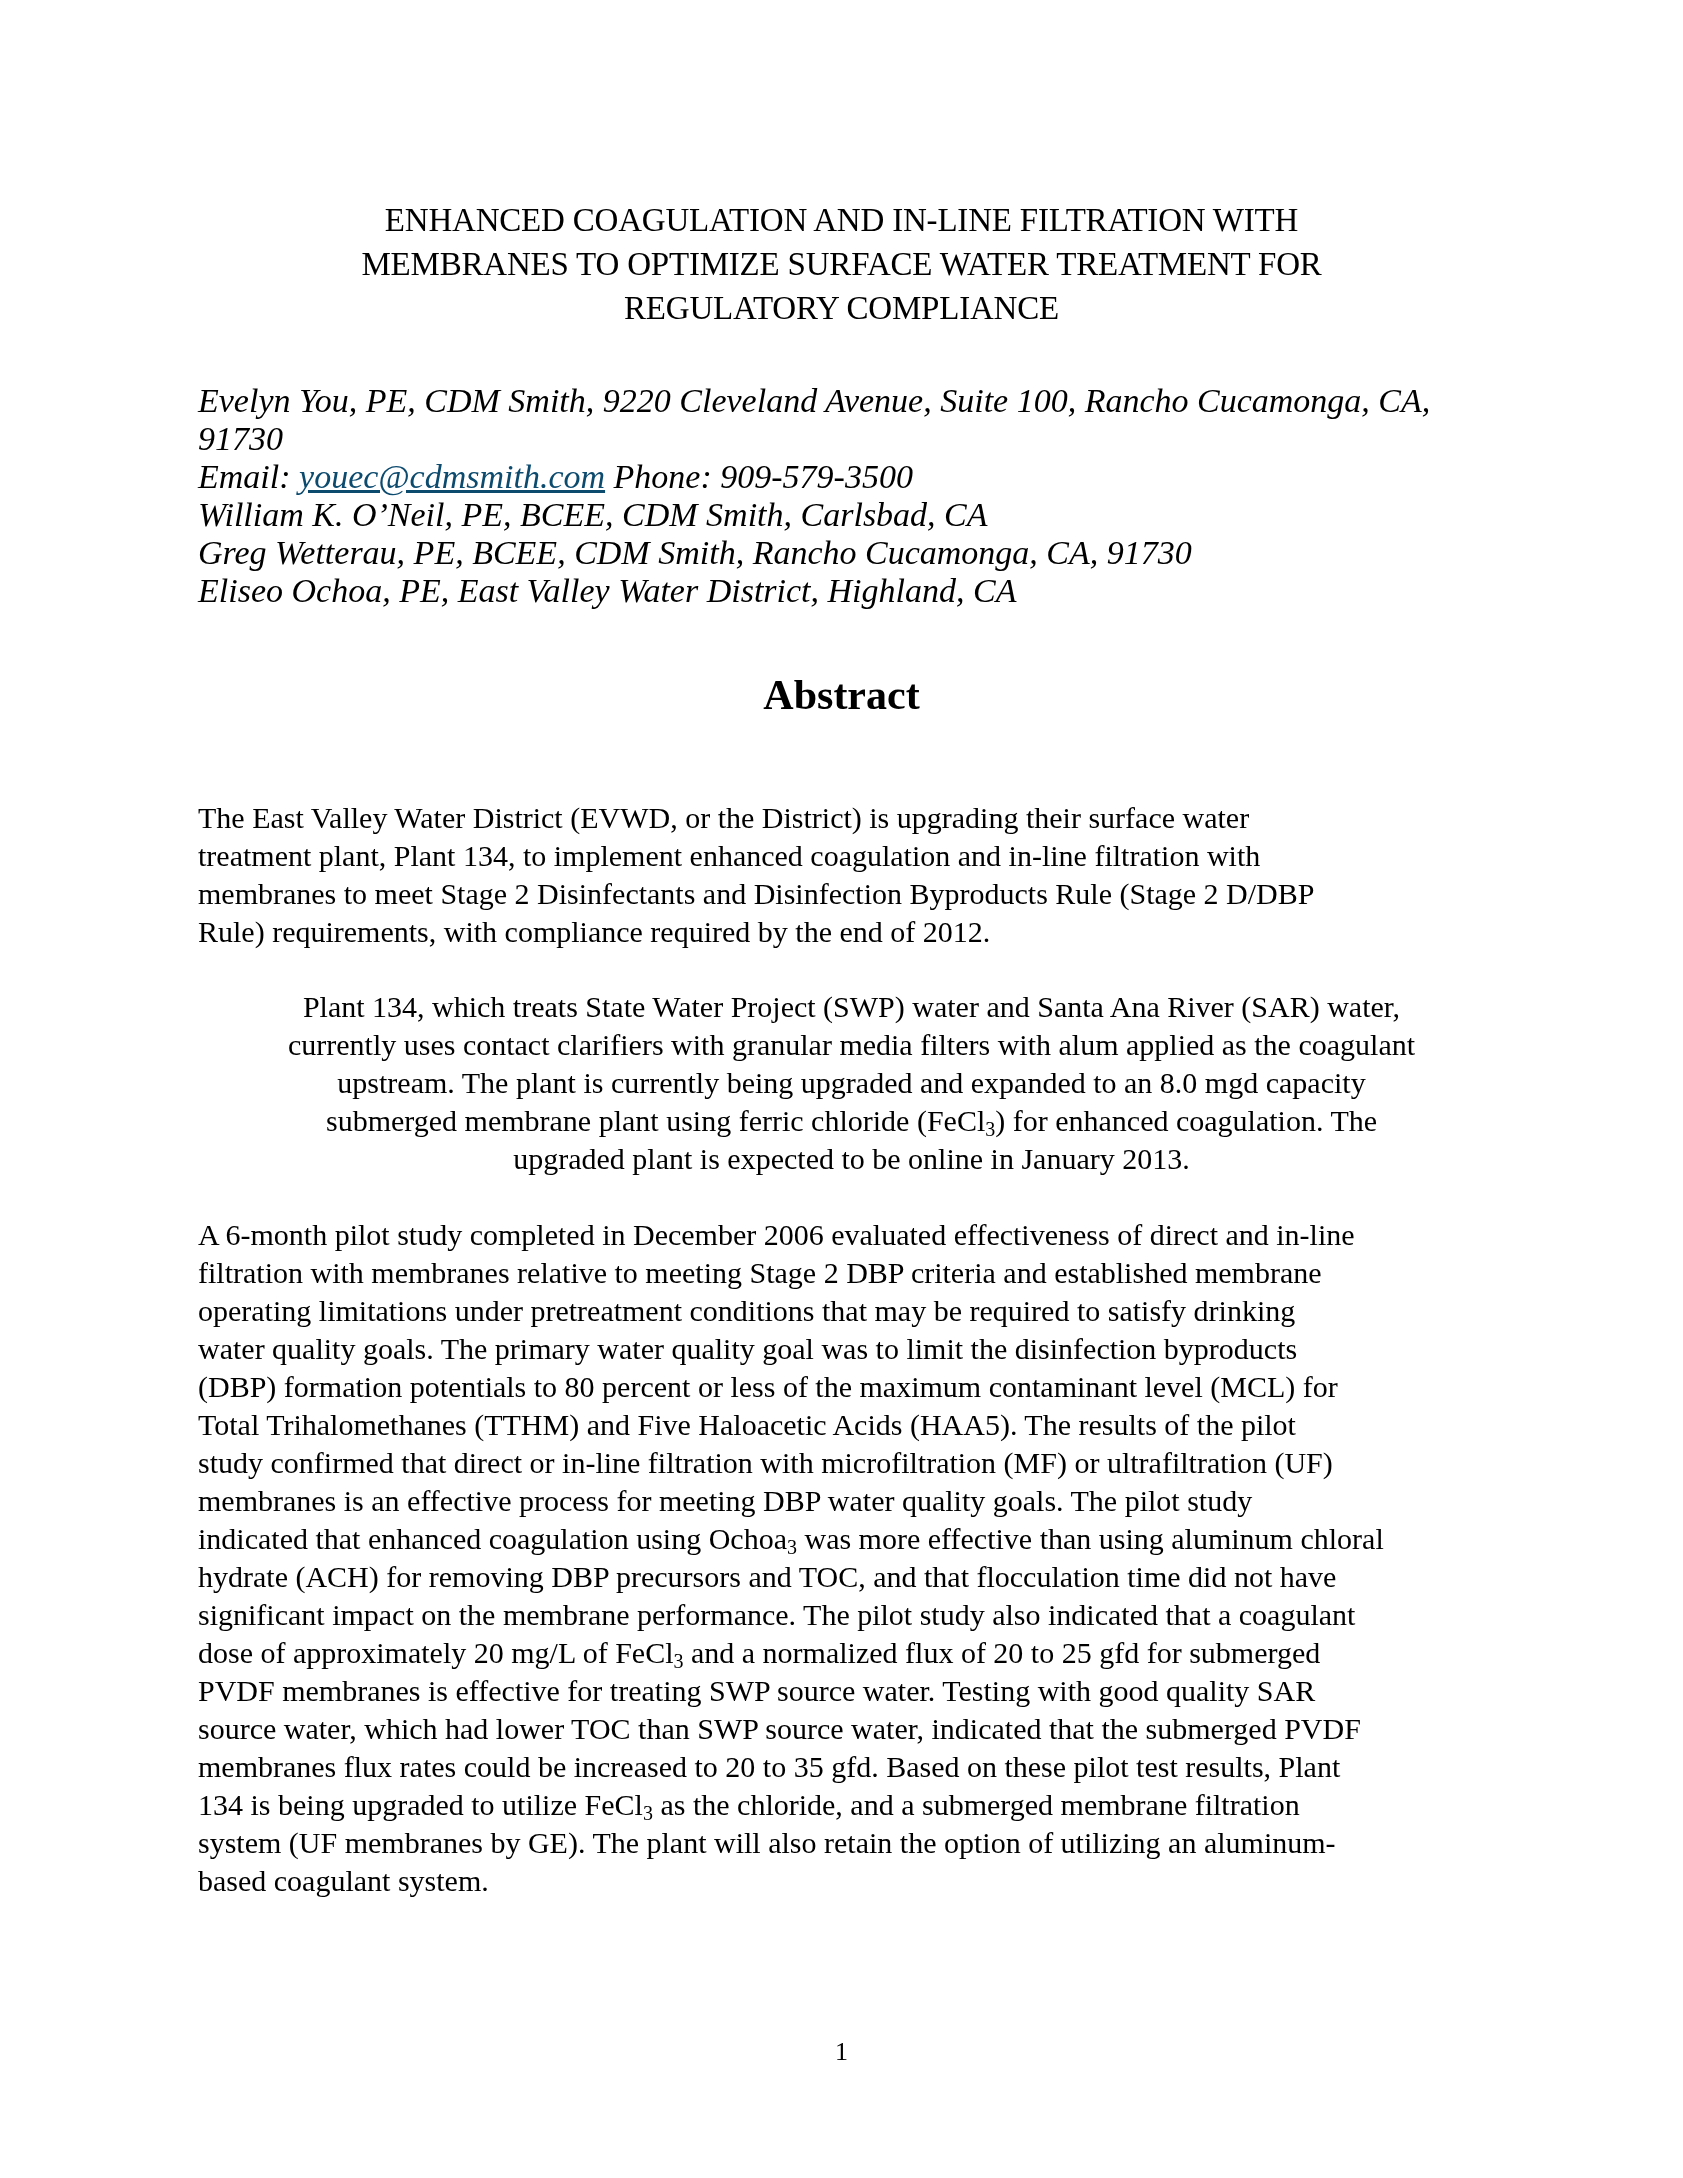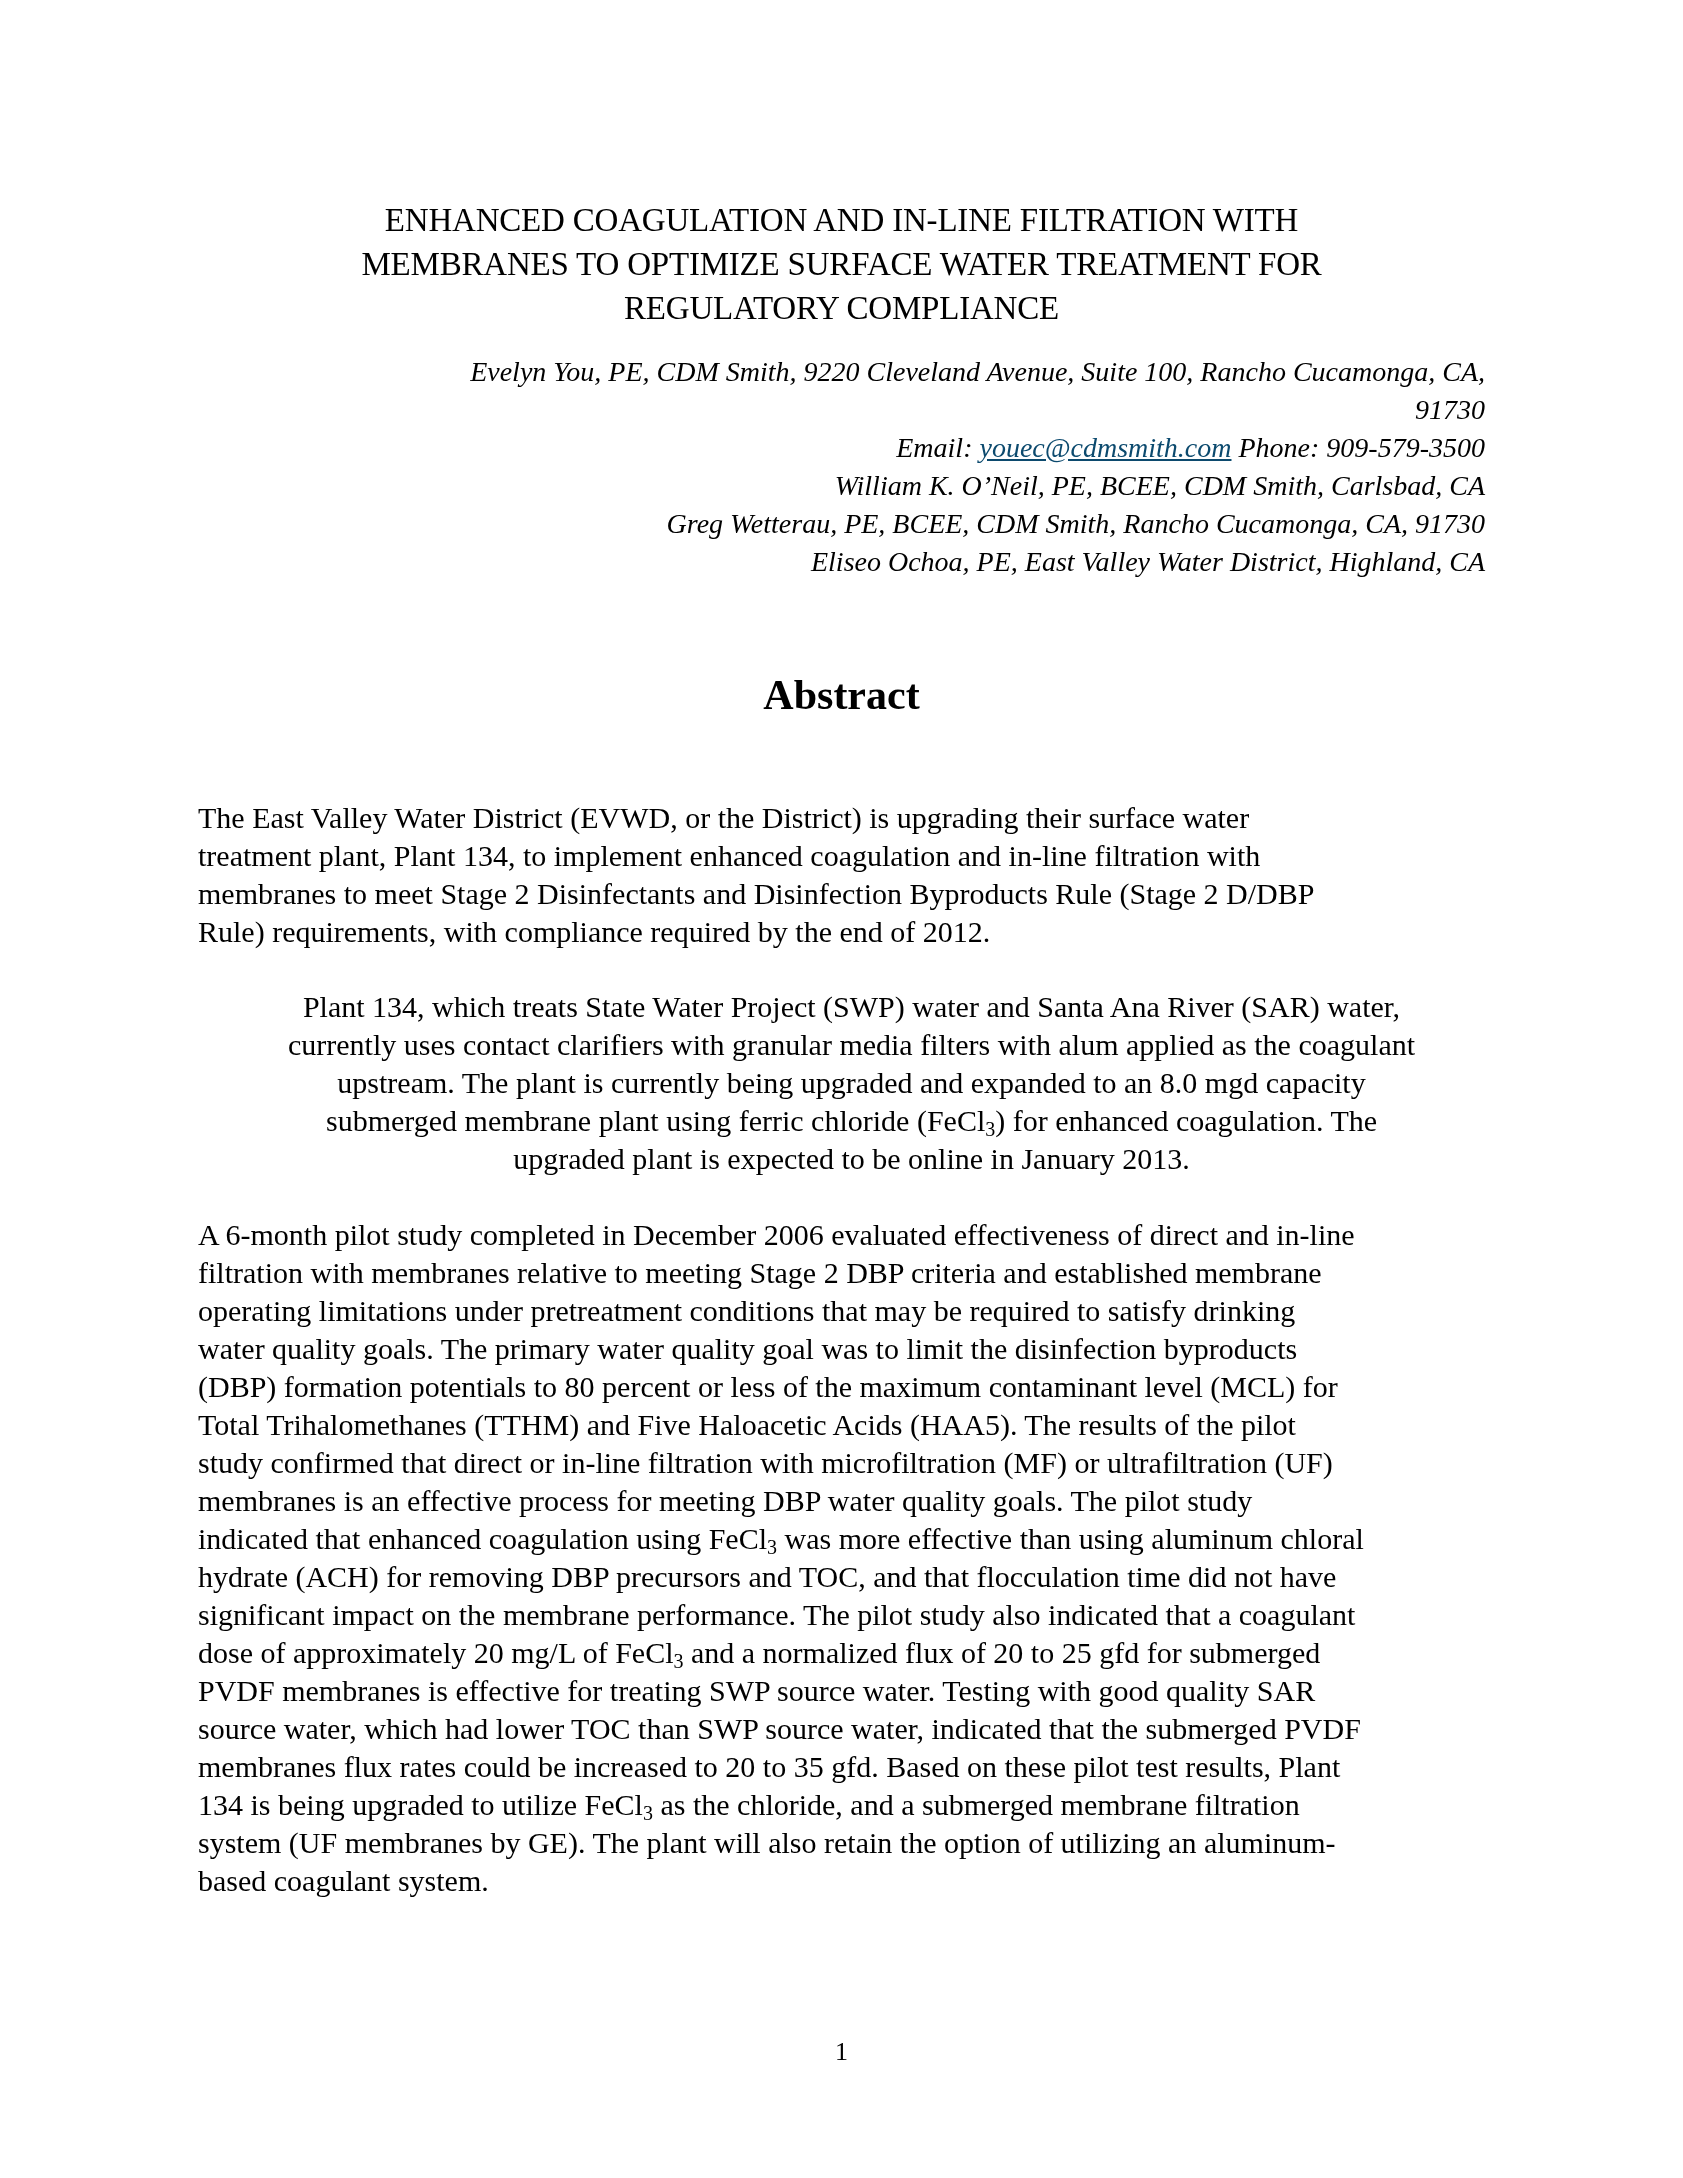--- a/index.html
+++ b/index.html
@@ -30,25 +30,25 @@
       font-size: 33px;
       line-height: 44px;
       font-weight: normal;
       margin: 0;
       letter-spacing: -0.2px;
     }
     .title span { display: block; }
     .authors {
       position: absolute;
       left: 198px;
-      top: 353px;
+      top: 382px;
       width: 1287px;
-      text-align: right;
+      text-align: left;
       font-style: italic;
-      font-size: 28px;
+      font-size: 34px;
       line-height: 38px;
     }
     .authors div { white-space: nowrap; }
     .email-link {
       color: #0c4a6e;
       text-decoration: underline;
     }
     .abstract-heading {
       position: absolute;
       left: 198px;
@@ -121,21 +121,21 @@
 
   <div class="body-text" id="p3">
     <span class="line">A 6-month pilot study completed in December 2006 evaluated effectiveness of direct and in-line</span>
     <span class="line">filtration with membranes relative to meeting Stage 2 DBP criteria and established membrane</span>
     <span class="line">operating limitations under pretreatment conditions that may be required to satisfy drinking</span>
     <span class="line">water quality goals.  The primary water quality goal was to limit the disinfection byproducts</span>
     <span class="line">(DBP) formation potentials to 80 percent or less of the maximum contaminant level (MCL) for</span>
     <span class="line">Total Trihalomethanes (TTHM) and Five Haloacetic Acids (HAA5).  The results of the pilot</span>
     <span class="line">study confirmed that direct or in-line filtration with microfiltration (MF) or ultrafiltration (UF)</span>
     <span class="line">membranes is an effective process for meeting DBP water quality goals.  The pilot study</span>
-    <span class="line"><span>indicated that enhanced coagulation using FeCl</span><sub>3</sub><span> was more effective than using aluminum chloral</span></span>
+    <span class="line"><span>indicated that enhanced coagulation using Ochoa</span><sub>3</sub><span> was more effective than using aluminum chloral</span></span>
     <span class="line">hydrate (ACH) for removing DBP precursors and TOC, and that flocculation time did not have</span>
     <span class="line">significant impact on the membrane performance.  The pilot study also indicated that a coagulant</span>
     <span class="line"><span>dose of approximately 20 mg/L of FeCl</span><sub>3</sub><span> and a normalized flux of 20 to 25 gfd for submerged</span></span>
     <span class="line">PVDF membranes is effective for treating SWP source water.  Testing with good quality SAR</span>
     <span class="line">source water, which had lower TOC than SWP source water, indicated that the submerged PVDF</span>
     <span class="line">membranes flux rates could be increased to 20 to 35 gfd.  Based on these pilot test results, Plant</span>
     <span class="line"><span>134 is being upgraded to utilize FeCl</span><sub>3</sub><span> as the chloride, and a submerged membrane filtration</span></span>
     <span class="line">system (UF membranes by GE).  The plant will also retain the option of utilizing an aluminum-</span>
     <span class="line">based coagulant system.</span>
   </div>

